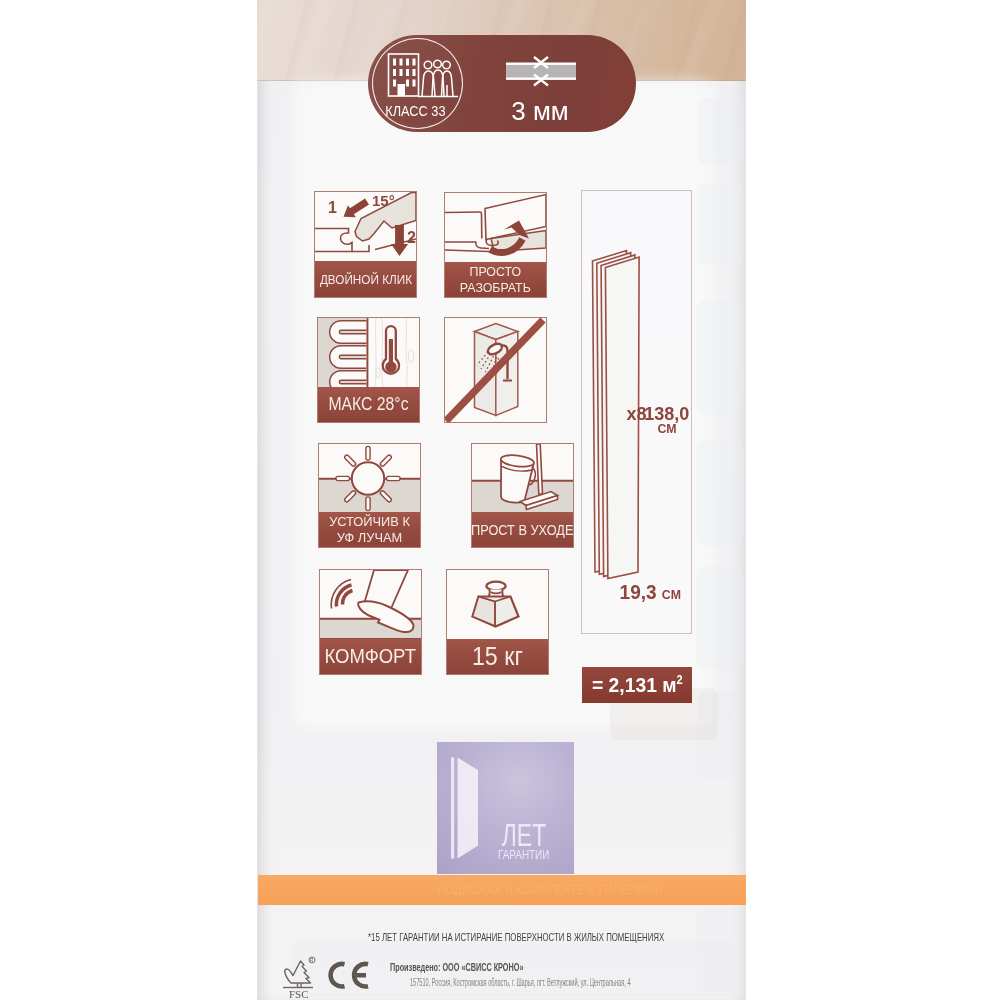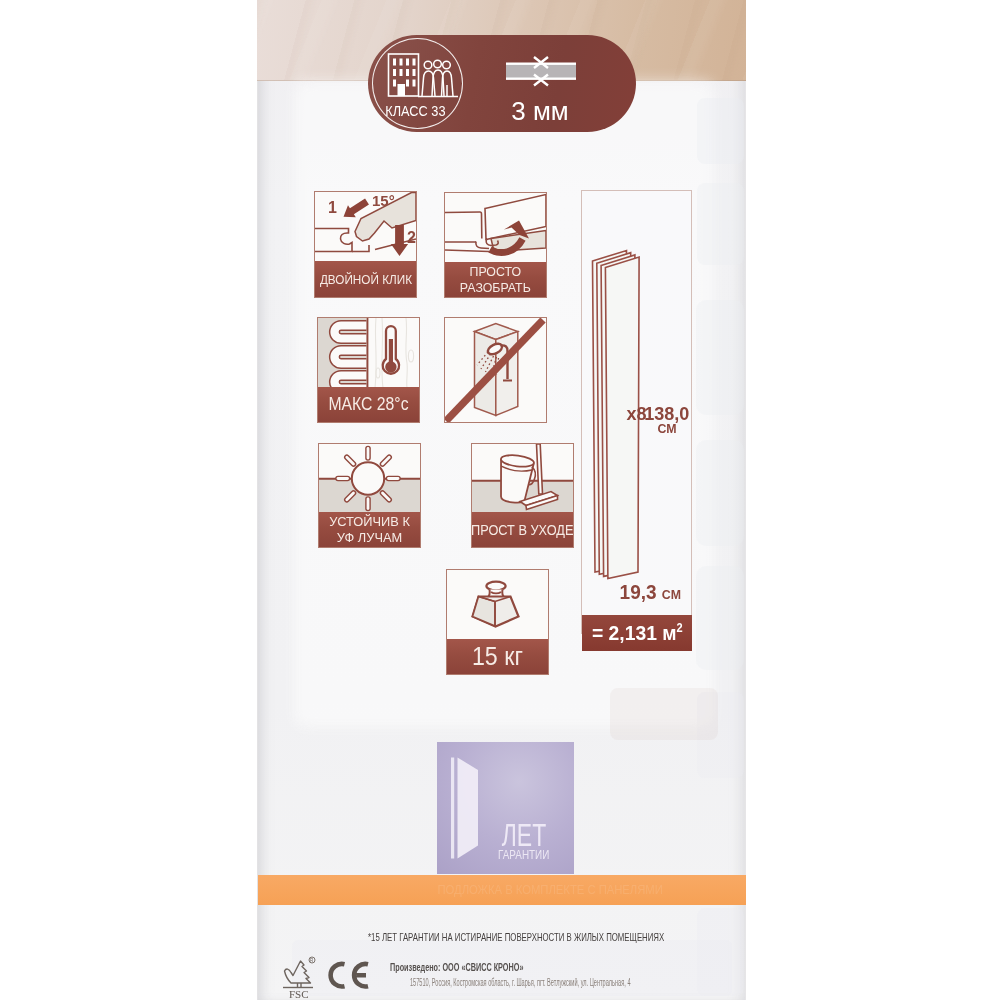--- a/index.html
+++ b/index.html
@@ -225,20 +225,37 @@
         <polygon points="64.5,0 68.2,0 70.5,50 66.8,50" fill="#fbfaf9" stroke="#90493e" stroke-width="1.6"></polygon>
         <polygon points="48,57.5 79,47.5 85.5,51.5 54,61.5" fill="#fbfaf9" stroke="#90493e" stroke-width="1.6"></polygon>
         <polygon points="54,61.5 85.5,51.5 85.5,55.5 54.5,65.5" fill="#fbfaf9" stroke="#90493e" stroke-width="1.6"></polygon>
       </g>
     </svg>
     <div class="band" style="font-size:14.5px;">
         <span class="sx" style="transform:scaleX(.88);">ПРОСТ В УХОДЕ</span>
       </div>
   </div>
 
+  <div class="icon" style="left:319px;top:569px;">
+    <svg width="101" height="71" viewBox="0 0 101 71" style="position:absolute;left:0;top:0;">
+      <rect x="0" y="49" width="101" height="20" fill="#dcd7d1"></rect>
+      <line x1="0" y1="48.7" x2="101" y2="48.7" stroke="#90493e" stroke-width="2"></line>
+      <line x1="0" y1="69" x2="101" y2="69" stroke="#90493e" stroke-width="2"></line>
+      <g stroke="#90493e" fill="none">
+        <path d="M11.5 38.5 A26 26 0 0 1 31 9.5" stroke-width="1.6"></path>
+        <path d="M16.5 36.5 A20 20 0 0 1 31.5 15" stroke-width="3.4"></path>
+        <path d="M22.5 34.5 A13.5 13.5 0 0 1 32.5 20.5" stroke-width="3.4"></path>
+      </g>
+      <polygon points="44,34 54,0 88,0 71,38.5" fill="#fbfaf9" stroke="#90493e" stroke-width="1.8"></polygon>
+      <path d="M38.5 32.5 C48 30 58 32 67 36 C77 40.5 87 46.5 91.5 51.5 C94.5 55 94 59 90.5 61.2 C86.5 63.3 80 61.5 73.5 58.8 L58 52.5 L59.5 49.8 L52.5 47 C45.5 44.2 40 39.8 38.5 35.8 C38 34.2 38 33 38.5 32.5 Z" fill="#fbfaf9" stroke="#90493e" stroke-width="2"></path>
+    </svg>
+    <div class="band" style="font-size:19.5px;">
+        <span class="sx" style="transform:scaleX(.95);">КОМФОРТ</span>
+      </div>
+  </div>
 
   <div class="icon" style="left:446px;top:569px;">
     <svg width="101" height="70" viewBox="0 0 101 70" style="position:absolute;left:0;top:0;">
       <ellipse cx="49" cy="16" rx="9.6" ry="4.4" fill="#fbfaf9" stroke="#90493e" stroke-width="2.2"></ellipse>
       <path d="M42.5 19.5 Q43.5 25 40.5 27.5 L57.5 27.5 Q54.5 25 55.5 19.5" fill="#fbfaf9" stroke="#90493e" stroke-width="2"></path>
       <path d="M31.5 26.5 L63.5 26.5 L71.5 46.5 L48.5 56.5 L25.5 46.5 Z" fill="#efedea" stroke="#90493e" stroke-width="2.2" transform="skewY(0)"></path>
       <polygon points="31.5,26.5 48,31.5 48,56 25.5,46.5" fill="#e7e4df" stroke="#90493e" stroke-width="1.6"></polygon>
       <path d="M31.5 26.5 L48 31.5 L63.5 26.5 M48 31.5 L48 56" fill="none" stroke="#90493e" stroke-width="1.6"></path>
       <path d="M44 22 A6.5 4 0 0 0 54 22" fill="none" stroke="#90493e" stroke-width="1.8"></path>
     </svg>
@@ -258,21 +275,21 @@
     </g>
   </svg>
 
   <div class="abs" style="left:612px;top:403px;width:50px;text-align:center;color:#8c463c;font-weight:bold;font-size:19px;"><span class="sx" style="transform:scaleX(.95);">x8</span></div>
 
   <div class="abs" style="left:637px;top:403px;width:60px;text-align:center;color:#8c463c;font-weight:bold;font-size:19px;"><span class="sx" style="transform:scaleX(.95);">138,0</span></div>
   <div class="abs" style="left:637px;top:421px;width:60px;text-align:center;color:#8c463c;font-weight:bold;font-size:13px;"><span class="sx" style="transform:scaleX(.95);">СМ</span></div>
 
   <div class="abs" style="left:600px;top:581px;width:100px;text-align:center;color:#8c463c;font-weight:bold;font-size:20px;"><span class="sx" style="transform:scaleX(.95);">19,3 <span style="font-size:13px;">СМ</span></span></div>
 
-  <div class="abs" style="left:582px;top:615px;width:110px;height:36px;background:linear-gradient(180deg,#94473c,#86392f);color:#fff;display:flex;align-items:center;justify-content:center;font-weight:bold;font-size:21px;">
+  <div class="abs" style="left:582px;top:667px;width:110px;height:36px;background:linear-gradient(180deg,#94473c,#86392f);color:#fff;display:flex;align-items:center;justify-content:center;font-weight:bold;font-size:21px;">
       <span class="sx" style="transform:scaleX(.92);">= 2,131 м<span style="font-size:12px;vertical-align:8px;">2</span></span>
     </div>
 
   <div class="abs" style="left:437px;top:742px;width:137px;height:132px;background:radial-gradient(circle at 60% 30%,#cac4dd 0%,#b9b0d2 50%,#aba1c7 100%);"></div>
 
   <svg class="abs" style="left:437px;top:742px;" width="137" height="132" viewBox="0 0 137 132">
     <rect x="14" y="15.5" width="3.2" height="101" fill="#efecf6" opacity=".9"></rect>
     <polygon points="20.5,15.5 41,28 41,103.5 20.5,116.5" fill="#efebf6" opacity=".96"></polygon>
   </svg>
 

